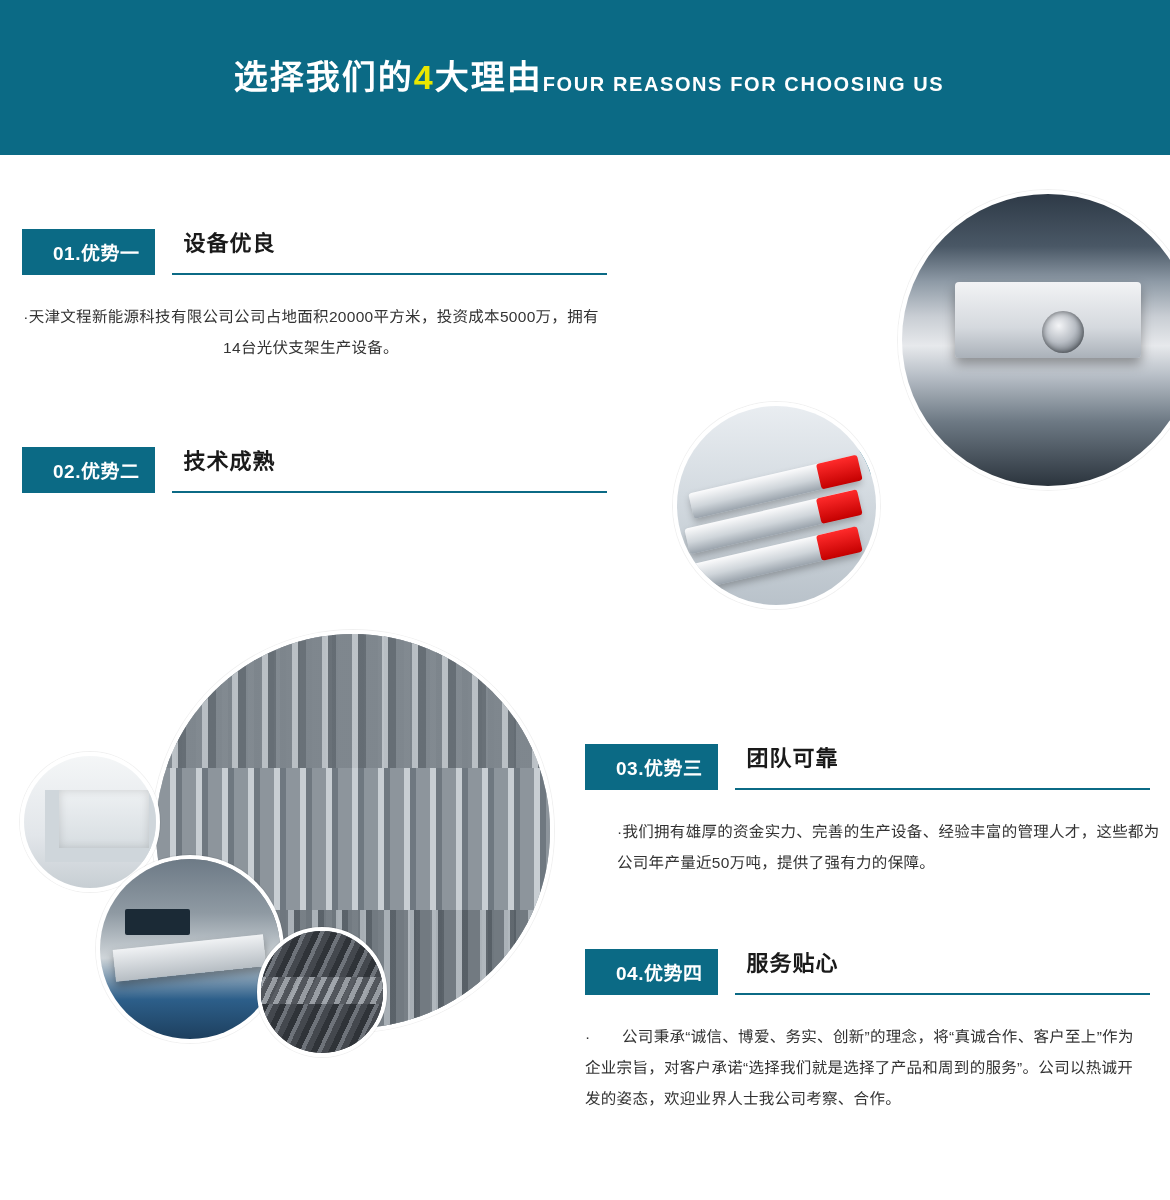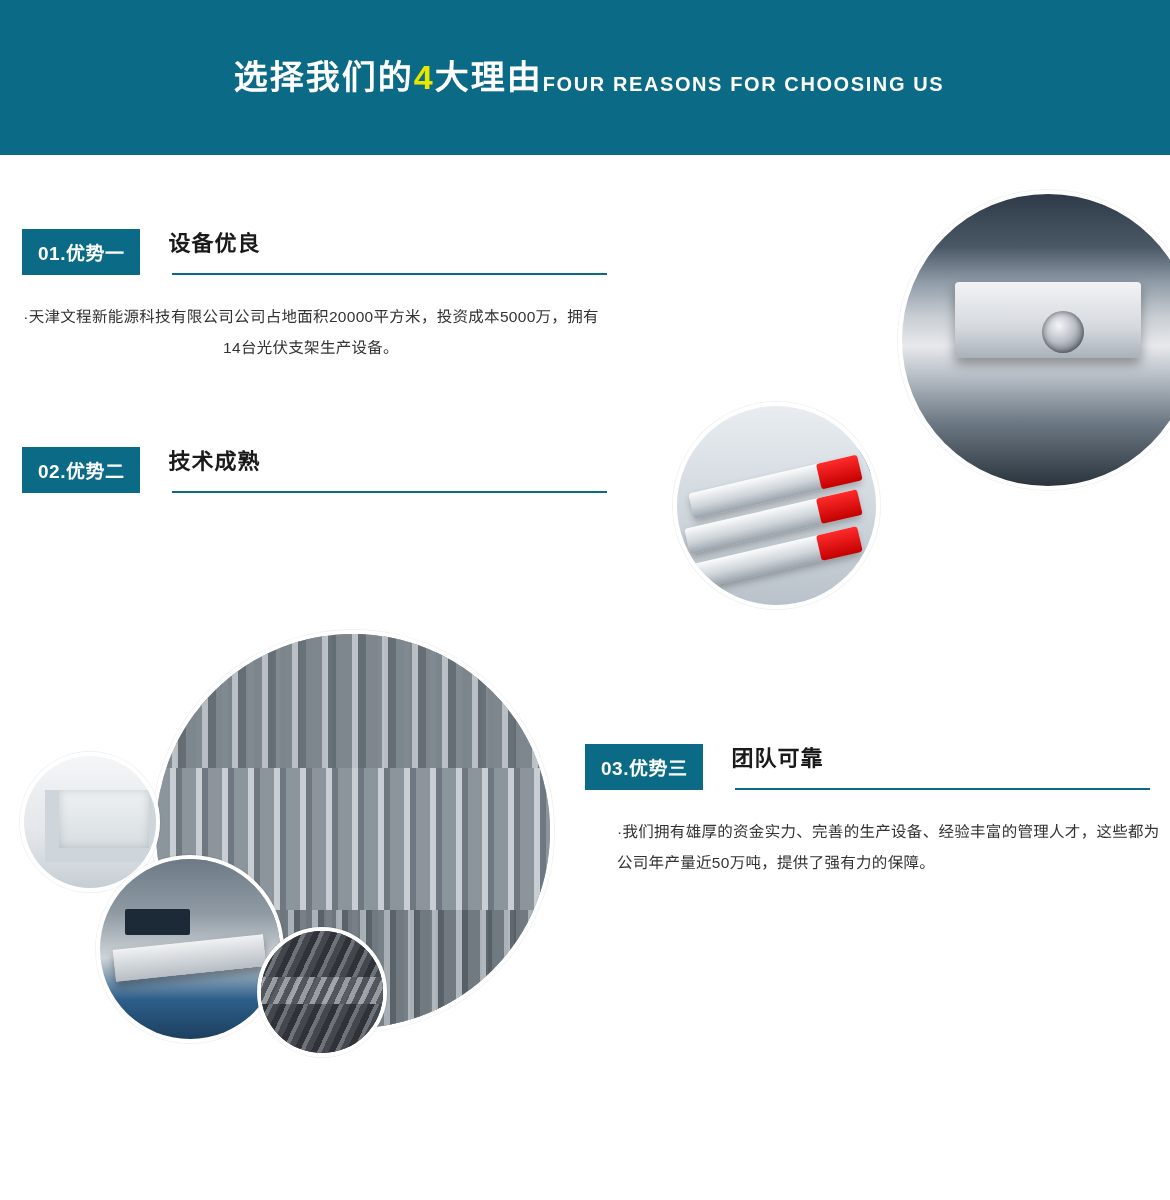--- a/index.html
+++ b/index.html
@@ -47,21 +47,21 @@
   .feature-head {
     display: flex;
     align-items: flex-end;
     position: relative;
   }
   .tag {
     background: #0b6a85;
     color: #ffffff;
     font-size: 19px;
     font-weight: bold;
-    padding: 9px 16px 10px 16px;
+    padding: 9px 16px 10px 31px;
     letter-spacing: 0.5px;
     white-space: nowrap;
   }
   .head-title {
     font-size: 22px;
     font-weight: bold;
     color: #1a1a1a;
     margin-left: 28px;
     letter-spacing: 1px;
     white-space: nowrap;
@@ -277,14 +277,22 @@
 
   <div class="feature" style="left:585px; top:585px; width:565px;">
     <div class="feature-head">
       <div class="tag">03.优势三</div>
       <div class="head-title">团队可靠</div>
       <div class="rule" style="width:415px;"></div>
     </div>
     <div class="body-text" style="width:558px;margin-left:32px;">·我们拥有雄厚的资金实力、完善的生产设备、经验丰富的管理人才，这些都为公司年产量近50万吨，提供了强有力的保障。</div>
   </div>
 
+  <div class="feature" style="left:585px; top:790px; width:565px;">
+    <div class="feature-head">
+      <div class="tag">04.优势四</div>
+      <div class="head-title">服务贴心</div>
+      <div class="rule" style="width:415px;"></div>
+    </div>
+    <div class="body-text" style="width:560px;">·　　公司秉承“诚信、博爱、务实、创新”的理念，将“真诚合作、客户至上”作为企业宗旨，对客户承诺“选择我们就是选择了产品和周到的服务”。公司以热诚开发的姿态，欢迎业界人士我公司考察、合作。</div>
+  </div>
 
 </div>
 
 </body></html>

